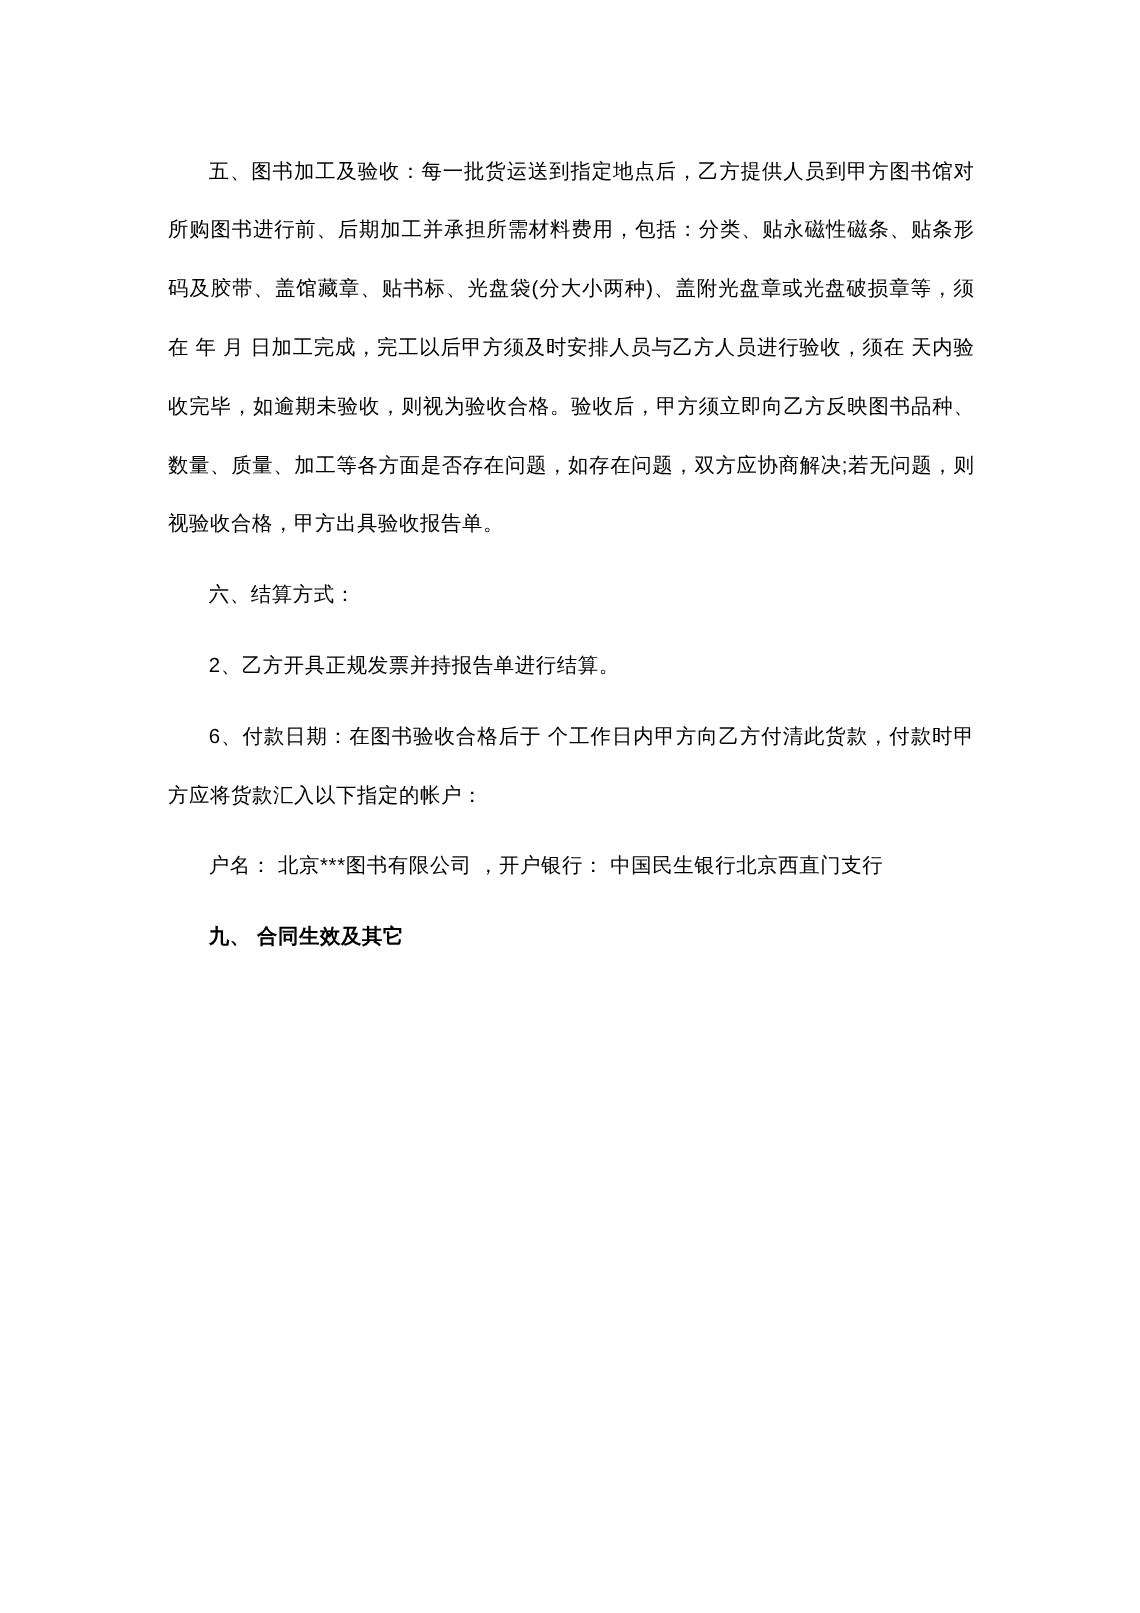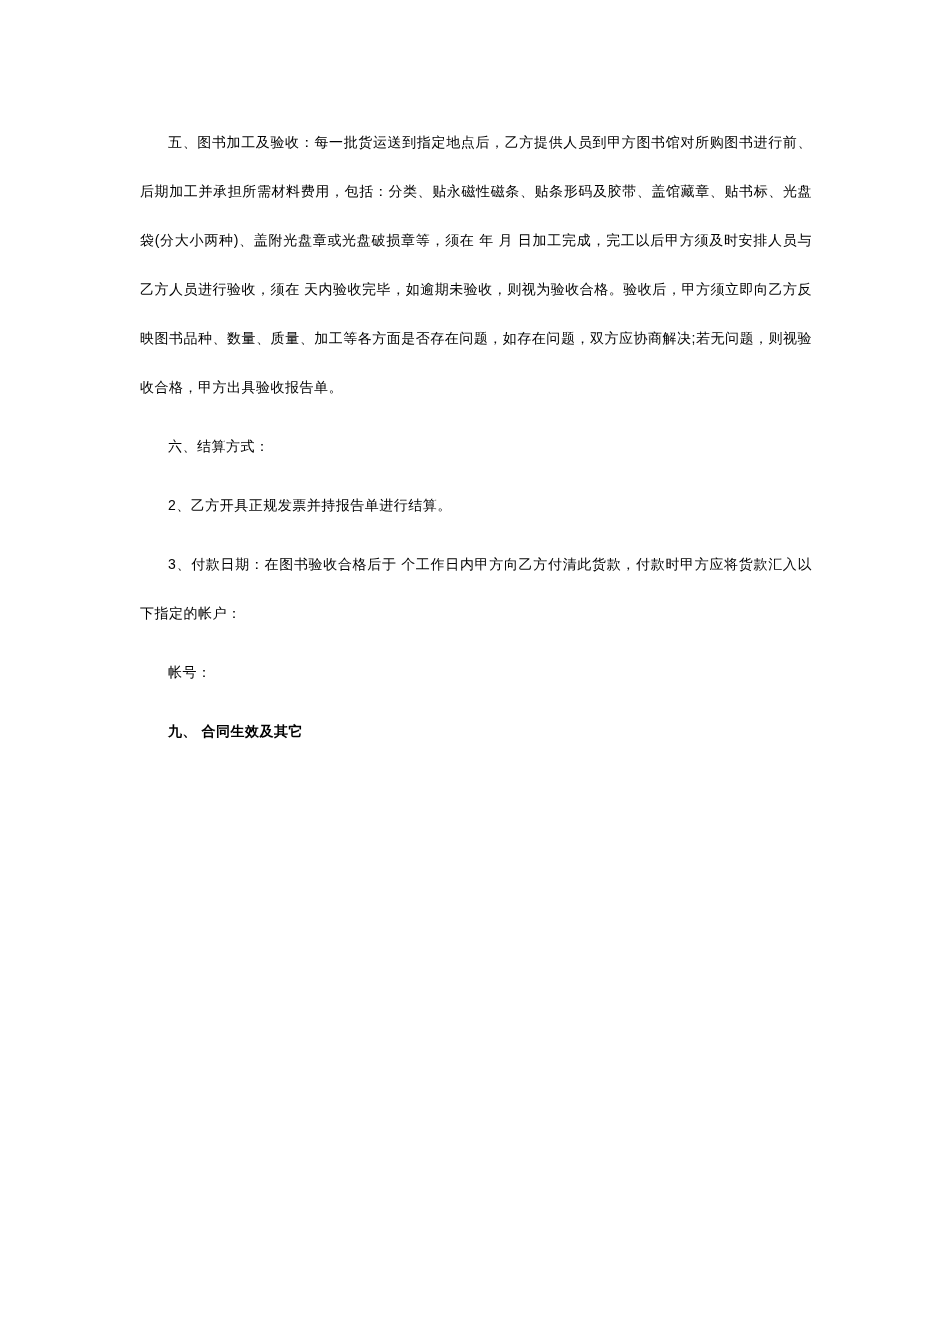--- a/index.html
+++ b/index.html
@@ -10,21 +10,21 @@
   .page {
     position: relative;
     width: 950px;
     height: 1344px;
     margin: 0 auto;
     box-sizing: border-box;
     background: #ffffff;
     padding: 118px 138px 40px 140px;
     overflow: hidden;
     font-family: "Liberation Sans", sans-serif;
-    font-size: 14px;
+    font-size: 17px;
     font-weight: 500;
     color: #000000;
     letter-spacing: 0.5px;
   }
   .para {
     margin: 0 0 10px 0;
     line-height: 49px;
     text-align: justify;
     text-indent: 2em;
     word-break: break-all;
@@ -34,16 +34,16 @@
     font-weight: bold;
   }
 </style>
 </head>
 <body>
 
 <div class="page">
   <p class="para">五、图书加工及验收：每一批货运送到指定地点后，乙方提供人员到甲方图书馆对所购图书进行前、后期加工并承担所需材料费用，包括：分类、贴永磁性磁条、贴条形码及胶带、盖馆藏章、贴书标、光盘袋(分大小两种)、盖附光盘章或光盘破损章等，须在 年 月 日加工完成，完工以后甲方须及时安排人员与乙方人员进行验收，须在 天内验收完毕，如逾期未验收，则视为验收合格。验收后，甲方须立即向乙方反映图书品种、数量、质量、加工等各方面是否存在问题，如存在问题，双方应协商解决;若无问题，则视验收合格，甲方出具验收报告单。</p>
   <p class="para">六、结算方式：</p>
   <p class="para">2、乙方开具正规发票并持报告单进行结算。</p>
-  <p class="para">3、付款日期：在图书验收合格后于 个工作日内甲方向乙方付清此货款，付款时甲方应将货款汇入以下指定的帐户：</p>
-  <p class="para">帐号：</p>
+  <p class="para">6、付款日期：在图书验收合格后于 个工作日内甲方向乙方付清此货款，付款时甲方应将货款汇入以下指定的帐户：</p>
+  <p class="para">户名： 北京***图书有限公司 ，开户银行： 中国民生银行北京西直门支行</p>
   <p class="para">九、 合同生效及其它</p>
 </div>
 
 </body></html>

